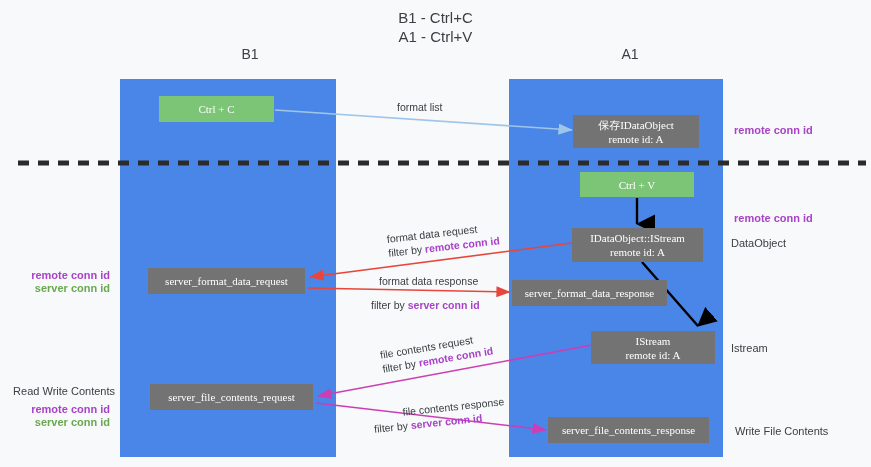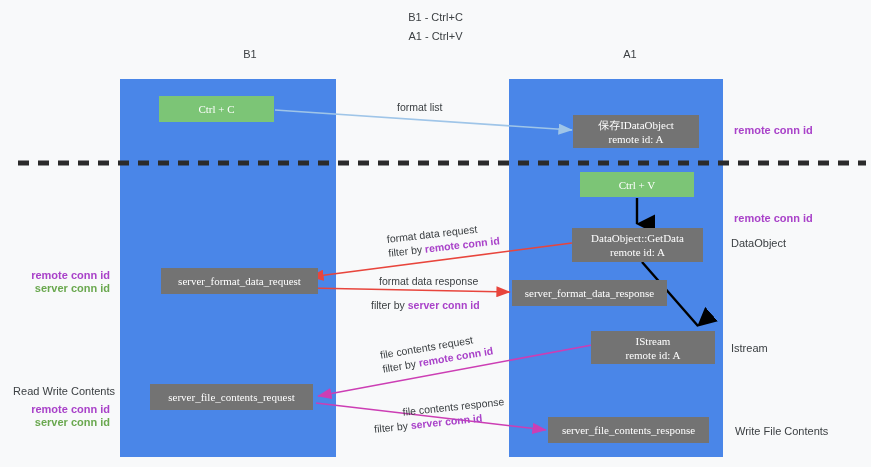--- a/index.html
+++ b/index.html
@@ -9,26 +9,26 @@
     font-family:"Liberation Sans","DejaVu Sans",sans-serif;
     overflow:hidden;
     position:relative;
     color:#3c4043;
   }
   #stage{position:absolute;left:0;top:0;width:871px;height:467px;}
 
   
   .title{
     position:absolute;left:0;top:8px;width:871px;
-    text-align:center;font-size:11px;line-height:19px;color:#3c4043;
+    text-align:center;font-size:15px;line-height:19px;color:#3c4043;
   }
 
   
   .colhead{
-    position:absolute;text-align:center;font-size:11px;line-height:13px;color:#3c4043;
+    position:absolute;text-align:center;font-size:14px;line-height:13px;color:#3c4043;
   }
 
   
   .lane{position:absolute;background:#4a86e8;}
 
   
   .node{
     position:absolute;box-sizing:border-box;
     display:flex;align-items:center;justify-content:center;
     text-align:center;color:#ffffff;font-size:11px;line-height:14px;font-family:Liberation Serif, serif;
@@ -108,39 +108,39 @@
 
     <line x1="592" y1="345" x2="318" y2="396" stroke="#cc3eb4" stroke-width="1.6" marker-end="url(#ar-mag)"></line>
 
     <line x1="316" y1="403" x2="546" y2="430" stroke="#cc3eb4" stroke-width="1.6" marker-end="url(#ar-mag)"></line>
   </svg>
 
   <div class="node green" style="left:159px;top:96px;width:115px;height:26px;">
     <span>Ctrl + C</span>
   </div>
 
-  <div class="node orange" style="left:161px;top:268px;width:157px;height:26px;">
+  <div class="node orange" style="left:148px;top:268px;width:157px;height:26px;">
     <span>server_format_data_request</span>
   </div>
 
   <div class="node orange" style="left:150px;top:384px;width:163px;height:26px;">
     <span>server_file_contents_request</span>
   </div>
 
   <div class="node orange" style="left:573px;top:115px;width:126px;height:33px;flex-direction:column;">
     <span>保存IDataObject</span>
     <span>remote id: A</span>
   </div>
 
   <div class="node green" style="left:580px;top:172px;width:114px;height:25px;">
     <span>Ctrl + V</span>
   </div>
 
   <div class="node orange" style="left:572px;top:228px;width:131px;height:34px;flex-direction:column;">
-    <span>DataObject::GetData</span>
+    <span>IDataObject::IStream</span>
     <span>remote id: A</span>
   </div>
 
   <div class="node orange" style="left:512px;top:280px;width:155px;height:26px;align-items:center;">
     <span>server_format_data_response</span>
   </div>
 
   <div class="node orange" style="left:591px;top:331px;width:124px;height:33px;flex-direction:column;">
     <span>IStream</span>
     <span>remote id: A</span>

